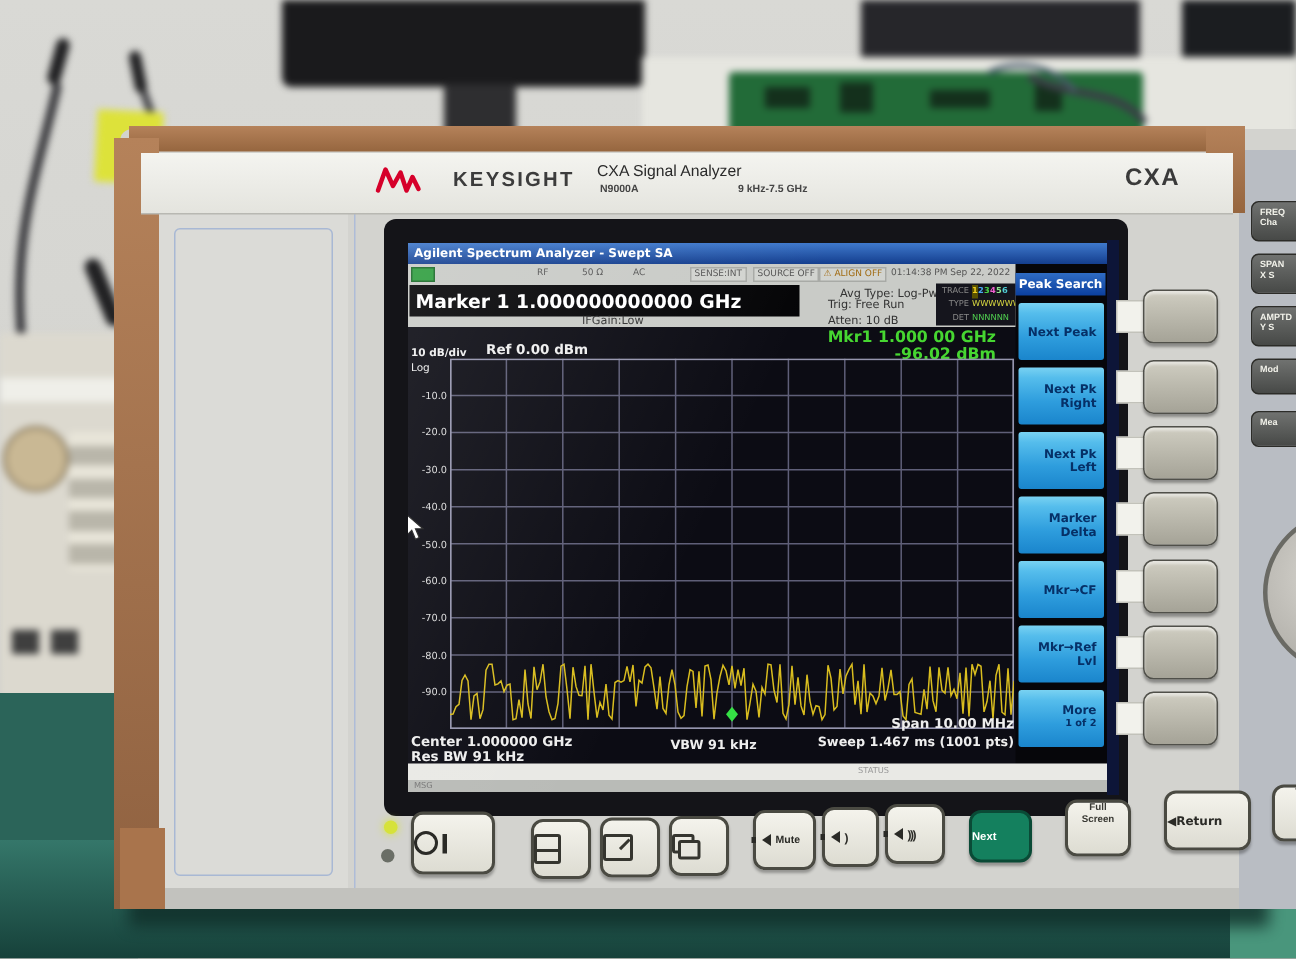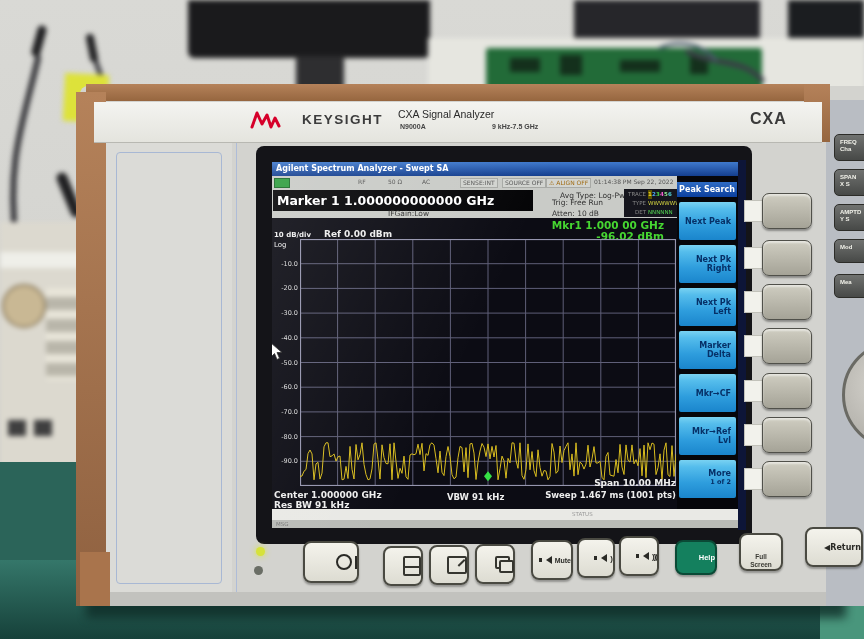--- a/index.html
+++ b/index.html
@@ -49,21 +49,21 @@
   .copper{background:linear-gradient(180deg,#b5825a,#96663f);}
   .skey-p{position:absolute;width:68px;height:34px;}
   .skey-p .wedge{position:absolute;left:0;top:7px;width:24px;height:20px;background:#f2f2ec;border:1px solid #c2c2ba;}
   .skey-p .cap{position:absolute;left:18px;top:0;width:48px;height:34px;border-radius:7px;
           background:linear-gradient(180deg,#cfcdc1,#a5a397);border:1px solid #50504a;
           box-shadow:inset 0 2px 2px rgba(255,255,255,.5), 0 2px 2px rgba(0,0,0,.35);}
   .fnkey{position:absolute;left:834px;width:44px;height:27px;border-radius:5px;
           background:linear-gradient(180deg,#707270,#474947);border:1px solid #2c2c28;
           color:#f2f2ea;font-size:6px;font-weight:bold;line-height:7px;padding:4px 0 0 5px;box-sizing:border-box;}
   .btn{position:absolute;background:linear-gradient(180deg,#f4f3ec,#dddcd2);border:2px solid #4a4a42;
-          border-radius:8px;box-shadow:0 2px 2px rgba(0,0,0,.3);display:flex;align-items:center;justify-content:flex-end;gap:3px;margin-left:29px;}
+          border-radius:8px;box-shadow:0 2px 2px rgba(0,0,0,.3);display:flex;align-items:center;justify-content:flex-start;gap:3px;}
   .spk{width:0;height:0;border:4px solid transparent;border-right:6px solid #2a2a26;position:relative;}
   .spk::before{content:"";position:absolute;left:-7px;top:-2px;width:3px;height:4px;background:#2a2a26;}
   .icon-box{border:2px solid #35352f;border-radius:2px;}
 </style>
 </head>
 <body>
 <div class="stage">
 
   <div class="bg">
     <div class="a" style="left:188px;top:0;width:242px;height:58px;background:#1a1a1c;border-radius:0 0 6px 6px;"></div>
@@ -309,21 +309,21 @@
   </div>
   <div class="btn" style="left:548px;top:538px;width:34px;height:36px;">
     <span class="spk"></span>
     <span style="font-size:8px;font-weight:bold;color:#2a2a26;">)</span>
   </div>
   <div class="btn" style="left:590px;top:536px;width:36px;height:36px;">
     <span class="spk"></span>
     <span style="font-size:8px;font-weight:bold;color:#2a2a26;letter-spacing:-1px;">)))</span>
   </div>
   <div class="btn" style="left:646px;top:540px;width:38px;height:31px;background:var(--help-green,#14805e);border-color:#0a4a36;">
-    <span style="font-size:7.5px;font-weight:bold;color:#fff;">Help</span>
+    <span style="font-size:7.5px;font-weight:bold;color:#fff;">Next</span>
   </div>
   <div class="btn" style="left:710px;top:533px;width:40px;height:34px;flex-direction:column;gap:0;">
     <span style="font-size:6.5px;font-weight:bold;color:#3a3a34;line-height:8px;">Full</span>
     <span style="font-size:6.5px;font-weight:bold;color:#3a3a34;line-height:8px;">Screen</span>
   </div>
   <div class="btn" style="left:776px;top:527px;width:54px;height:36px;">
     <span style="font-size:8px;font-weight:bold;color:#2a2a26;font-family:'DejaVu Sans',sans-serif;">◀Return</span>
   </div>
   <div class="btn" style="left:848px;top:523px;width:34px;height:34px;flex-direction:column;gap:0;">
     <span style="font-size:6.5px;font-weight:bold;color:#3a3a34;line-height:8px;">Ta</span>

